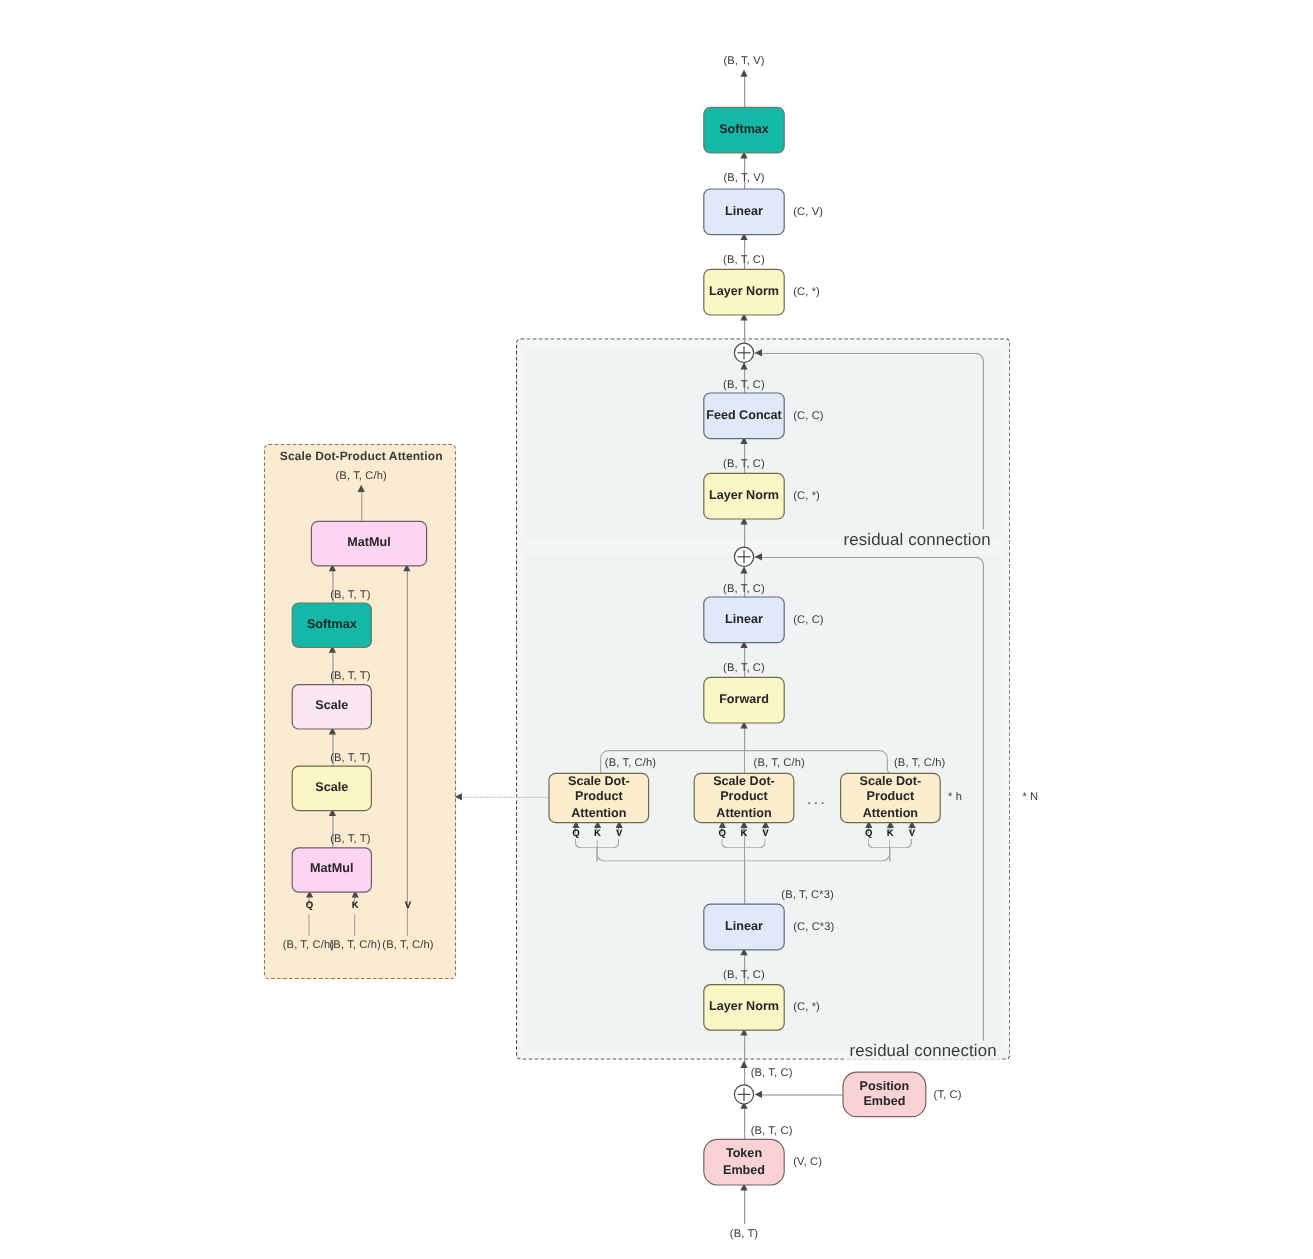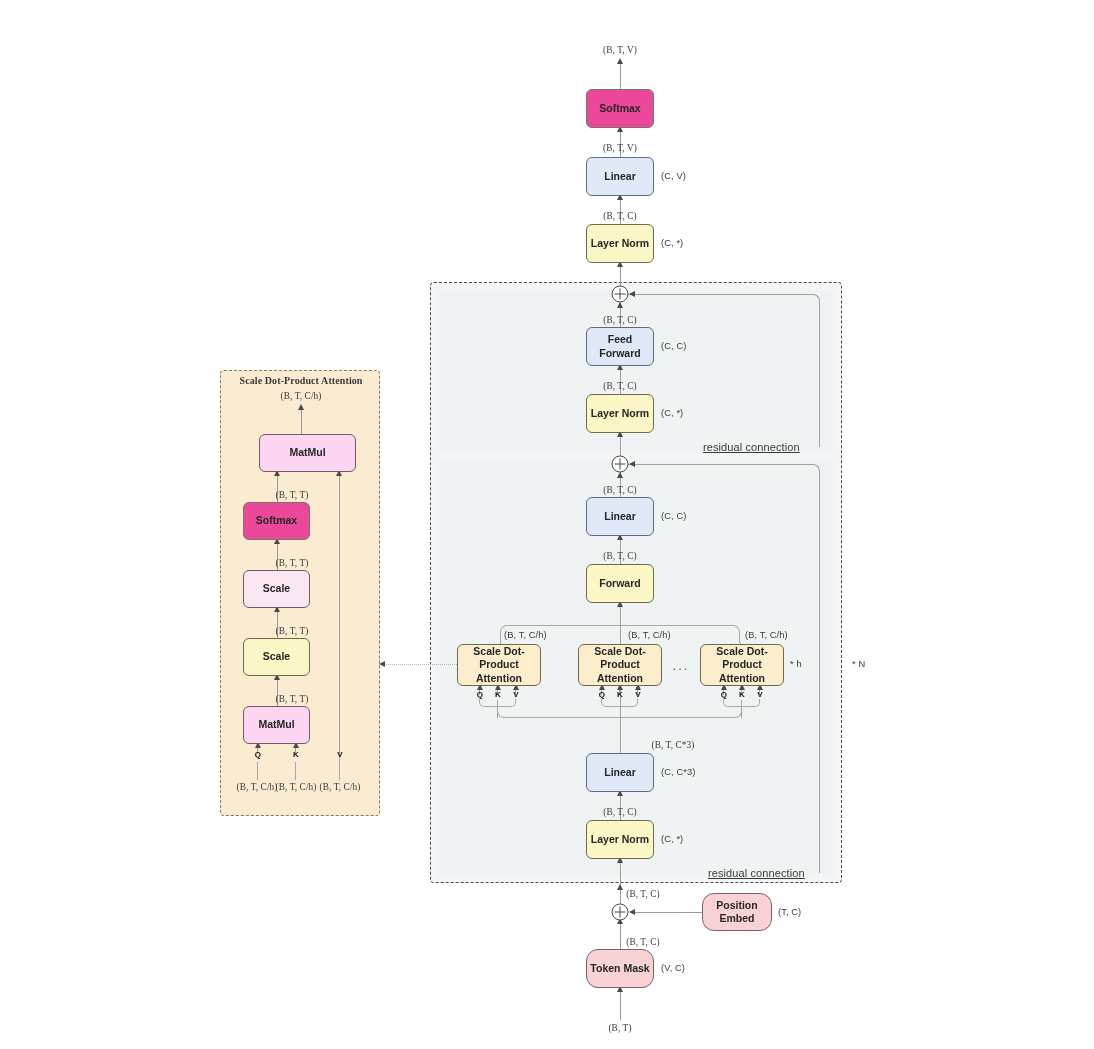--- a/index.html
+++ b/index.html
@@ -13,39 +13,39 @@
     border:1.4px solid #666152;
     border-radius:6px;
     display:flex;align-items:center;justify-content:center;
     text-align:center;
     font-size:10.5px;
     font-weight:bold;
     color:#262626;
     line-height:1.25;
     z-index:6;
   }
-  .n-green {background:#ec4899;border-color:#6d7a6a;}
+  .n-green {background:#14b8a6;border-color:#6d7a6a;}
   .n-blue  {background:#dfe9f7;border-color:#5f6b7c;}
   .n-yellow{background:#fbf6c6;border-color:#6f6a4a;}
   .n-cream {background:#fcedcd;border-color:#6f6a4a;}
   .n-pink  {background:#fbd5f1;border-color:#6b5e68;}
   .n-pinkl {background:#fbe6f4;border-color:#6b5e68;}
   .n-red   {background:#f9d2d5;border-color:#7b6264;border-radius:12px;}
 
   
   .lbl{
     position:absolute;
     font-size:9.3px;
     color:#3a3a3a;
     white-space:nowrap;
     z-index:7;
     letter-spacing:.1px;
   }
-  .lbl.c{transform:translateX(-50%);font-family:Liberation Serif, serif;}
-  .lbl.small{font-size:11px;text-decoration:underline;}
+  .lbl.c{transform:translateX(-50%);}
+  .lbl.small{font-size:14px;}
   .lbl.bold{font-weight:bold;font-size:10px;}
   .lbl.qkv{font-size:8px;font-weight:bold;color:#111;transform:translateX(-50%);}
 
   
   .v{position:absolute;width:1.3px;background:#9a9a9a;z-index:2;}
   .h{position:absolute;height:1.3px;background:#9a9a9a;z-index:2;}
   .vthin{position:absolute;width:1px;background:#a8a8a8;z-index:2;}
 
   
   .ar{
@@ -163,21 +163,21 @@
   <div class="node n-yellow" style="left:586px;top:224px;width:68px;height:39px;">Layer Norm</div>
   <div class="lbl" style="left:661px;top:238px;">(C, *)</div>
   <div class="v" style="left:619.5px;top:263px;height:30px;"></div>
   <div class="ar" style="left:620px;top:261px;"></div>
 
   <div class="plus" style="left:620px;top:294px;"></div>
   <div class="v" style="left:619.5px;top:302px;height:42px;"></div>
   <div class="ar" style="left:620px;top:302px;"></div>
   <div class="lbl c" style="left:620px;top:315px;">(B, T, C)</div>
 
-  <div class="node n-blue" style="left:586px;top:327px;width:68px;height:39px;">Feed Forward</div>
+  <div class="node n-blue" style="left:586px;top:327px;width:68px;height:39px;">Feed Concat</div>
   <div class="lbl" style="left:661px;top:341px;">(C, C)</div>
   <div class="lbl c" style="left:620px;top:381px;">(B, T, C)</div>
   <div class="v" style="left:619.5px;top:366px;height:32px;"></div>
   <div class="ar" style="left:620px;top:364px;"></div>
 
   <div class="node n-yellow" style="left:586px;top:394px;width:68px;height:39px;">Layer Norm</div>
   <div class="lbl" style="left:661px;top:408px;">(C, *)</div>
   <div class="v" style="left:619.5px;top:433px;height:30px;"></div>
   <div class="ar" style="left:620px;top:431px;"></div>
 
@@ -282,21 +282,21 @@
   <div class="h" style="left:634px;top:911.5px;width:68px;"></div>
   <div class="ar-l" style="left:629px;top:912px;"></div>
 
   <div class="v" style="left:619.5px;top:884px;height:21px;"></div>
   <div class="ar" style="left:620px;top:884px;"></div>
 
   <div class="lbl c" style="left:643px;top:937px;">(B, T, C)</div>
   <div class="v" style="left:619.5px;top:920px;height:30px;"></div>
   <div class="ar" style="left:620px;top:918px;"></div>
 
-  <div class="node n-red" style="left:586px;top:949px;width:68px;height:39px;">Token Mask</div>
+  <div class="node n-red" style="left:586px;top:949px;width:68px;height:39px;">Token Embed</div>
   <div class="lbl" style="left:661px;top:963px;">(V, C)</div>
   <div class="v" style="left:619.5px;top:988px;height:32px;"></div>
   <div class="ar" style="left:620px;top:986px;"></div>
   <div class="lbl c" style="left:620px;top:1023px;">(B, T)</div>
 
   <div class="dashbox sdpa-panel" style="left:220px;top:370px;width:160px;height:446px;"></div>
   <div class="lbl bold c" style="left:301px;top:375px;">Scale Dot-Product Attention</div>
 
   <div class="lbl c" style="left:301px;top:391px;">(B, T, C/h)</div>
   <div class="v" style="left:300.5px;top:406px;height:28px;"></div>

